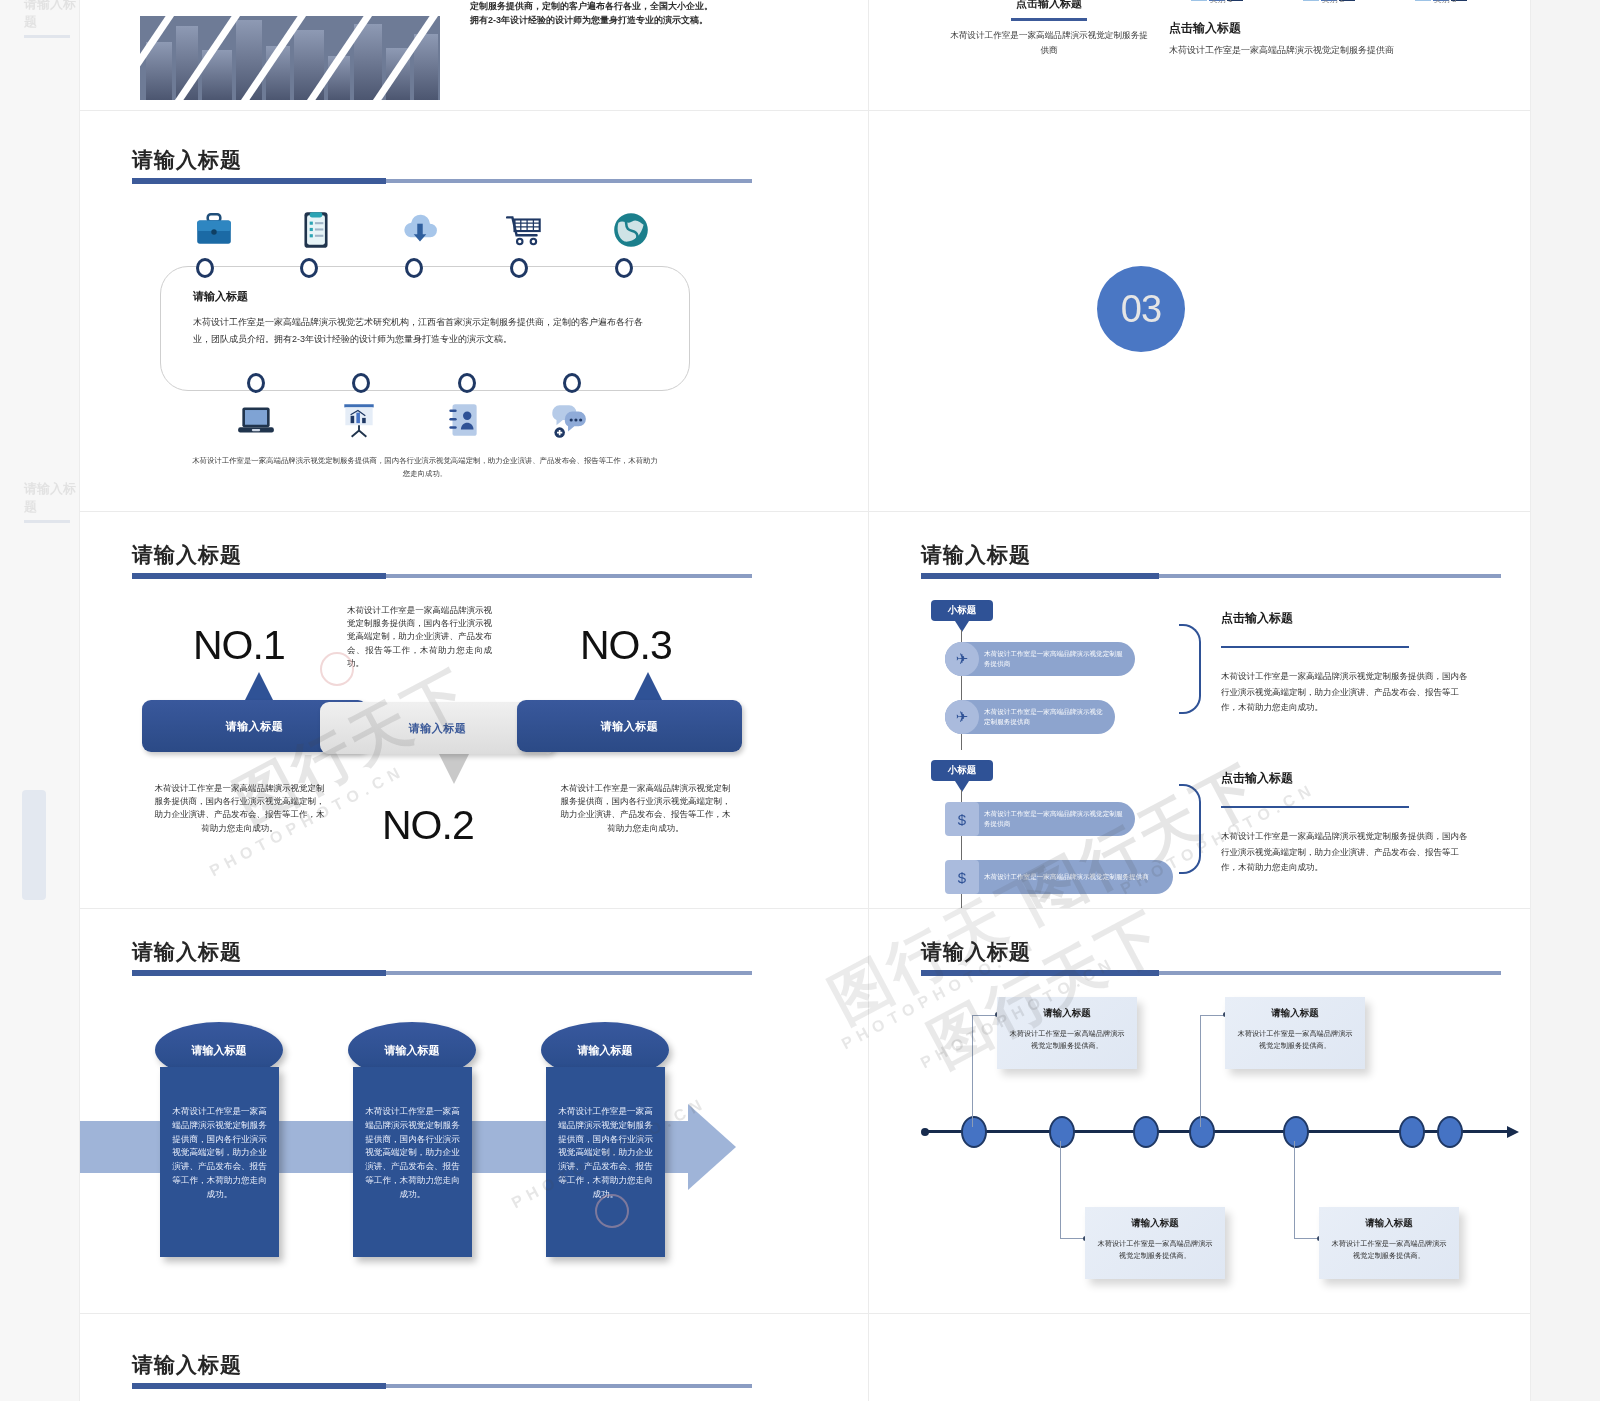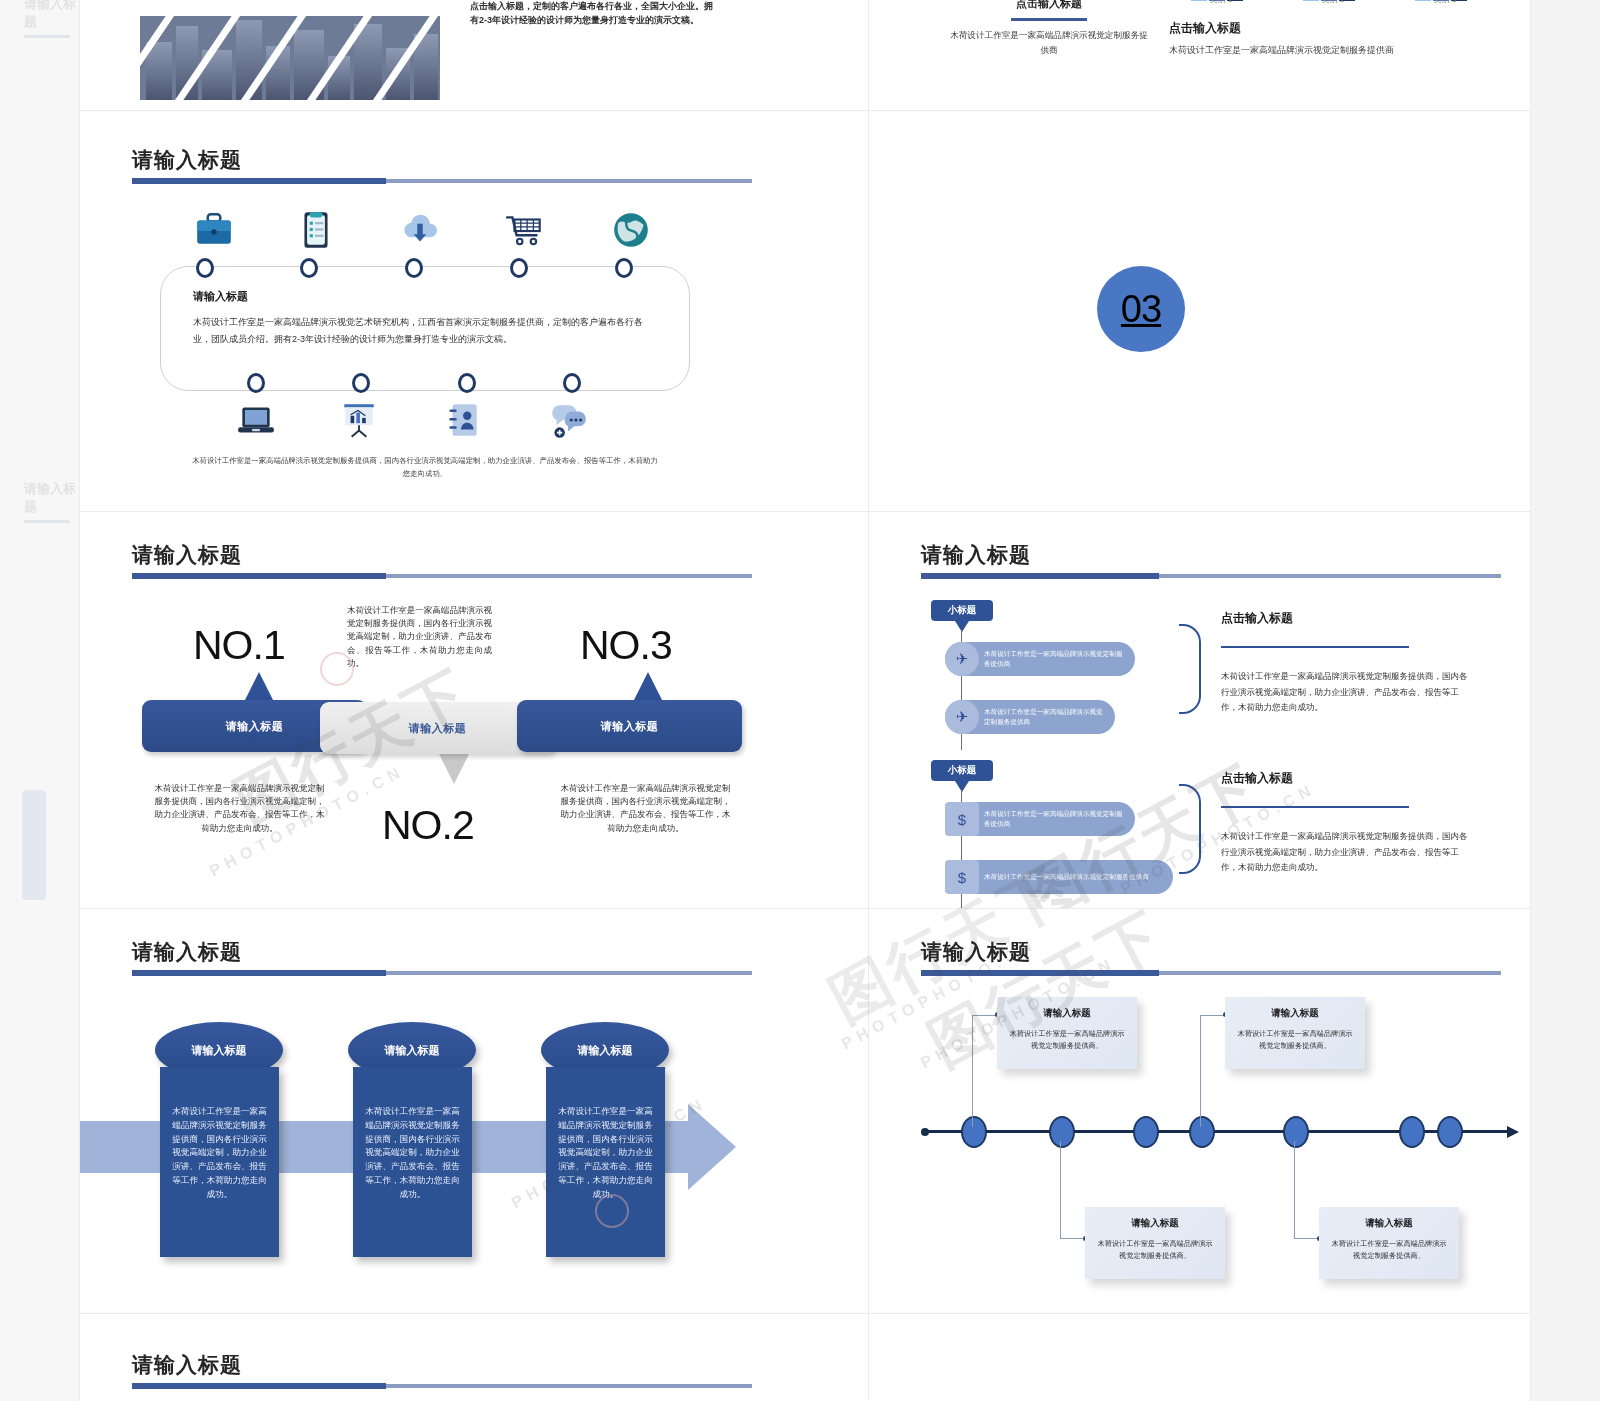--- a/index.html
+++ b/index.html
@@ -141,21 +141,21 @@
         <div class="bld" style="left:188px;top:40px; width:22px; height:44px;"></div>
         <div class="bld" style="left:214px;top:8px;  width:28px; height:76px;"></div>
         <div class="bld" style="left:246px;top:32px; width:24px; height:52px;"></div>
         <div class="bld" style="left:274px;top:18px; width:24px; height:66px;"></div>
         <div class="slash" style="left:-4px;"></div>
         <div class="slash" style="left:62px;"></div>
         <div class="slash" style="left:128px;"></div>
         <div class="slash" style="left:194px;"></div>
         <div class="slash" style="left:260px;"></div>
       </div>
-      <div class="body-cn" style="position:absolute; left:390px; top:300px; width:250px; font-weight:bold; font-size:9px;">点击输入标题，定制的客户遍布各行各业，全国大小企业。拥有2-3年设计经验的设计师为您量身打造专业的演示文稿。</div>
+      <div class="body-cn" style="position:absolute; left:390px; top:300px; width:250px; font-weight:bold; font-size:9px;">定制服务提供商，定制的客户遍布各行各业，全国大小企业。拥有2-3年设计经验的设计师为您量身打造专业的演示文稿。</div>
     </div>
 
     <div class="slide" style="left:789px; top:-300px; width:661px; height:410px;">
       <div style="position:absolute; left:80px; top:296px; width:200px; text-align:center;">
         <div class="ct-h">点击输入标题</div>
         <div class="ct-line"></div>
         <div class="tiny-cn" style="font-size:8.6px; line-height:1.7;">木荷设计工作室是一家高端品牌演示视觉定制服务提供商</div>
       </div>
 
       <div class="mini-chart" style="left:300px; top:230px; width:330px; height:72px;">
@@ -292,21 +292,21 @@
             <path d="M13 29.5v5M10.5 32h5" stroke="#fff" stroke-width="1.6"></path>
           </svg>
       </div>
 
       <div class="tiny-cn" style="position:absolute; left:110px; top:343px; width:470px; text-align:center; font-size:7.4px; line-height:1.8;">木荷设计工作室是一家高端品牌演示视觉定制服务提供商，国内各行业演示视觉高端定制，助力企业演讲、产品发布会、报告等工作，木荷助力您走向成功。</div>
     </div>
 
     <div class="slide" style="left:789px; top:111px; width:661px; height:400px;">
       <div style="position:absolute; left:228px; top:155px; width:88px; height:86px; border-radius:50%;
                   background:#4a77c4; display:flex; align-items:center; justify-content:center;">
-        <span style="color:#000000; font-size:38px; font-weight:300; letter-spacing:-1px;text-decoration:underline;">03</span>
+        <span style="color:#e5e5e5; font-size:38px; font-weight:300; letter-spacing:-1px;">03</span>
       </div>
     </div>
 
     <div class="slide" style="left:0; top:512px; width:788px; height:396px;">
       <div style="position:absolute; left:52px; top:32px; width:620px;">
         <div class="sl-title">请输入标题</div>
         <div class="sl-rule"></div>
       </div>
 
       <div class="no-big" style="left:113px; top:110px;">NO.1</div>

